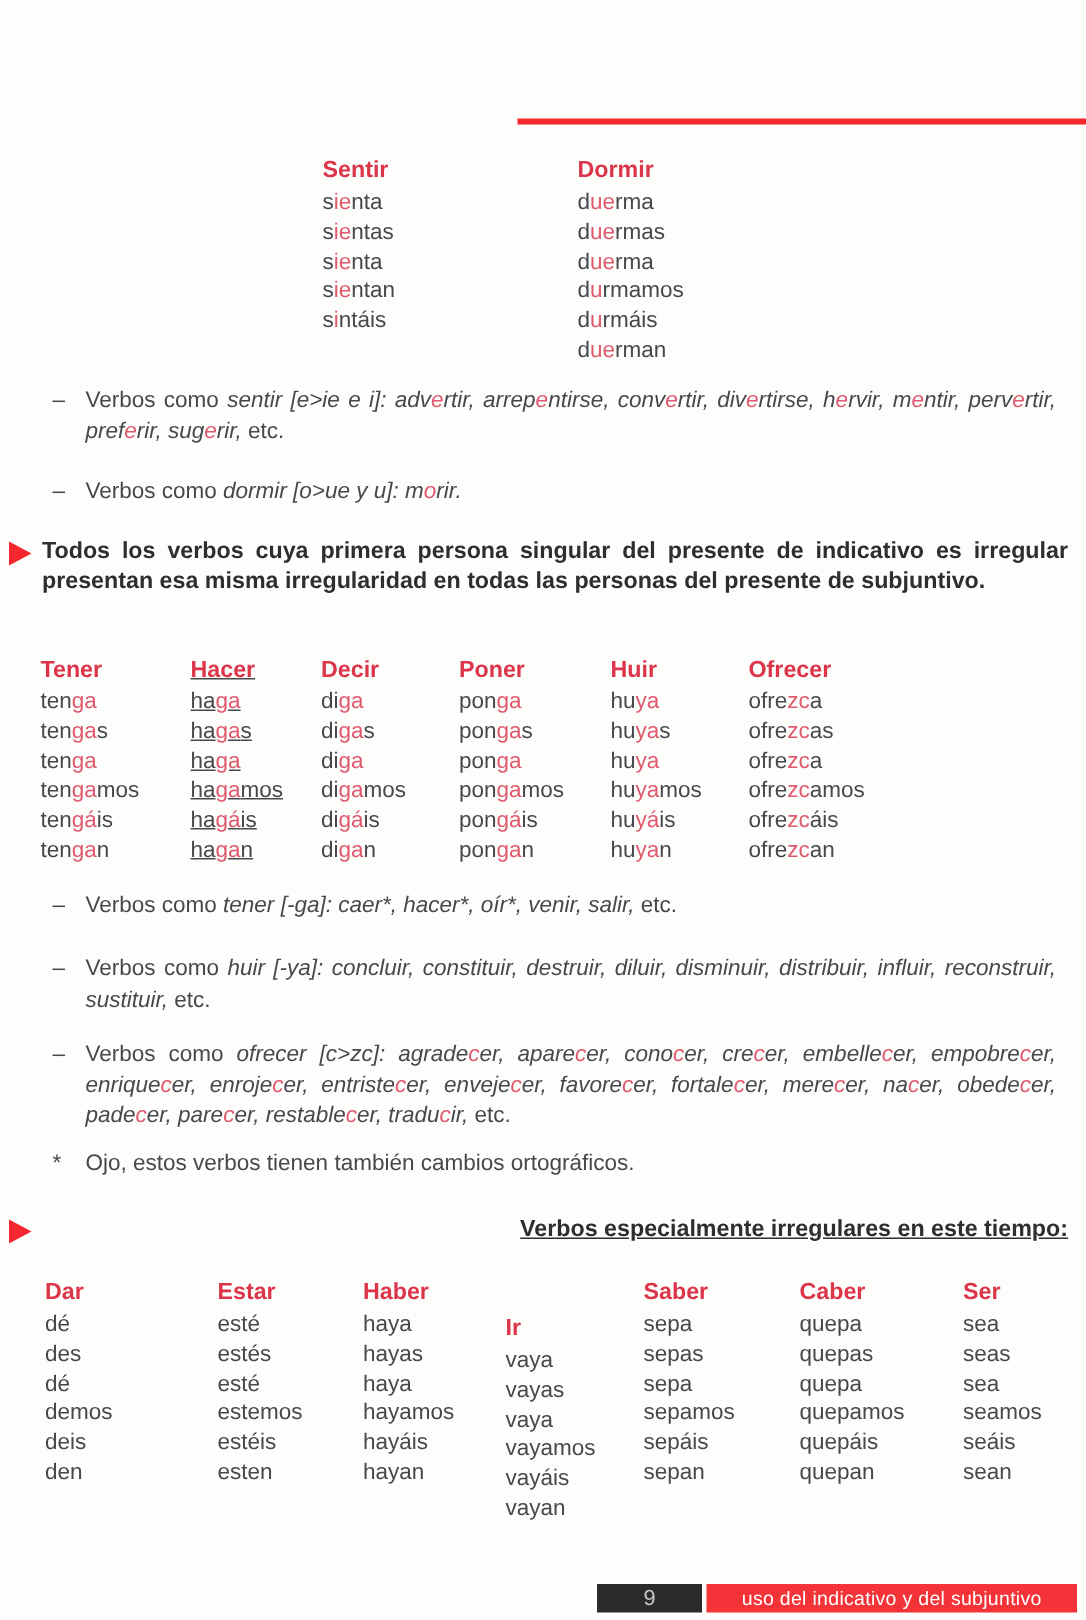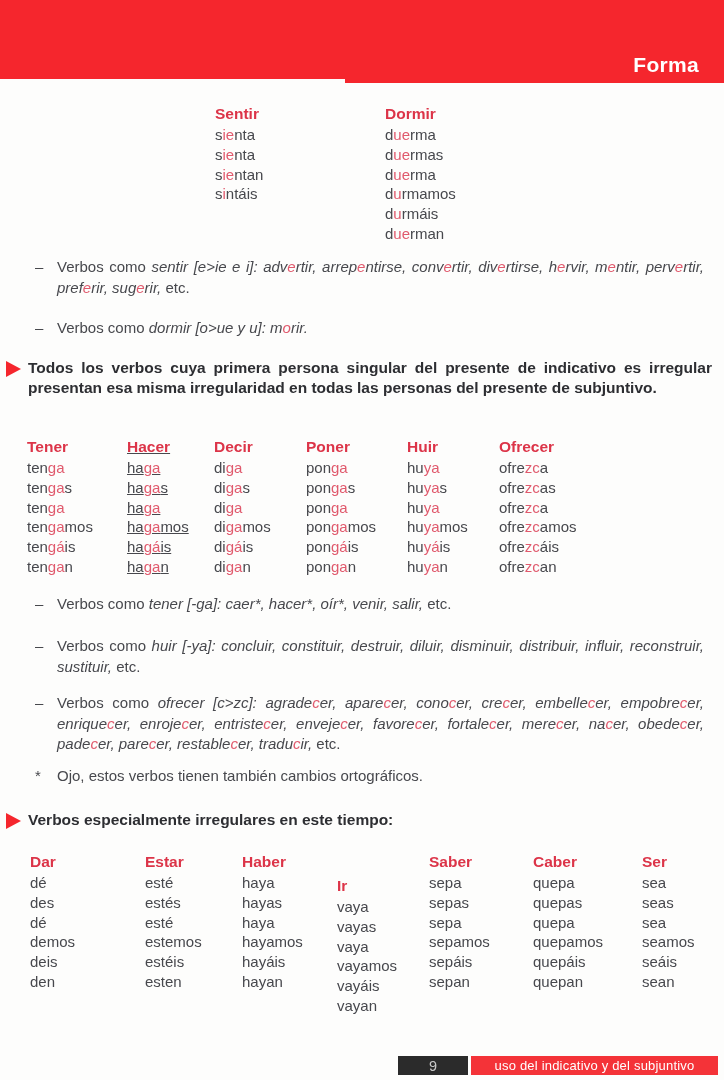--- a/index.html
+++ b/index.html
@@ -37,46 +37,44 @@
   .it{font-style:italic;}
   #b1{top:257px;}#b2{top:318px;}#b3{top:594px;}#b4{top:636px;}#b5{top:693px;}
   .bullet.single .btext{text-align:left;}
   
   .note{position:absolute;left:6px;width:706px;display:flex;}
   .arrow{flex:0 0 auto;width:0;height:0;border-left:15px solid var(--banner-red);
          border-top:8.5px solid transparent;border-bottom:8.5px solid transparent;margin:3px 7px 0 0;}
   .ntext{flex:1;font-weight:bold;color:var(--bold-ink);font-size:15.5px;line-height:20.3px;text-align:justify;}
   #n1{top:358px;}
   #n2{top:810px;}
-  #n2 .ntext{text-align:left;}
+  #n2 .ntext{text-align:right;text-decoration:underline;}
   
   .footnote{position:absolute;left:35px;top:766px;width:669px;display:flex;font-size:15px;line-height:20px;}
   .fmark{flex:0 0 22px;}
   
   .pagebox{position:absolute;left:398px;top:1056px;width:70px;height:19px;background:var(--footer-page-box-black);
            display:flex;align-items:center;justify-content:center;}
   .pagebox span{color:var(--footer-page-number-grey);font-size:14.5px;}
   .footbar{position:absolute;left:471px;top:1056px;width:247px;height:19px;background:var(--footer-bar-red);
            display:flex;align-items:center;justify-content:center;}
   .footbar span{color:#fff;font-size:13px;letter-spacing:.2px;}
 </style>
 </head>
 <body>
 
 <div class="page">
 
-  <div class="banner">
-    <span class="banner-title">Forma</span>
-  </div>
   <div class="banner-step"></div>
 
   <div class="ptable" id="t0">
       <div class="pcol">
         <div class="phead">Sentir</div>
         <div class="pform">s<span class="hl">ie</span>nta</div>
+        <div class="pform">s<span class="hl">ie</span>ntas</div>
         <div class="pform">s<span class="hl">ie</span>nta</div>
         <div class="pform">s<span class="hl">ie</span>ntan</div>
         <div class="pform">s<span class="hl">i</span>ntáis</div>
       </div>
       <div class="pcol">
         <div class="phead">Dormir</div>
         <div class="pform">d<span class="hl">ue</span>rma</div>
         <div class="pform">d<span class="hl">ue</span>rmas</div>
         <div class="pform">d<span class="hl">ue</span>rma</div>
         <div class="pform">d<span class="hl">u</span>rmamos</div>

